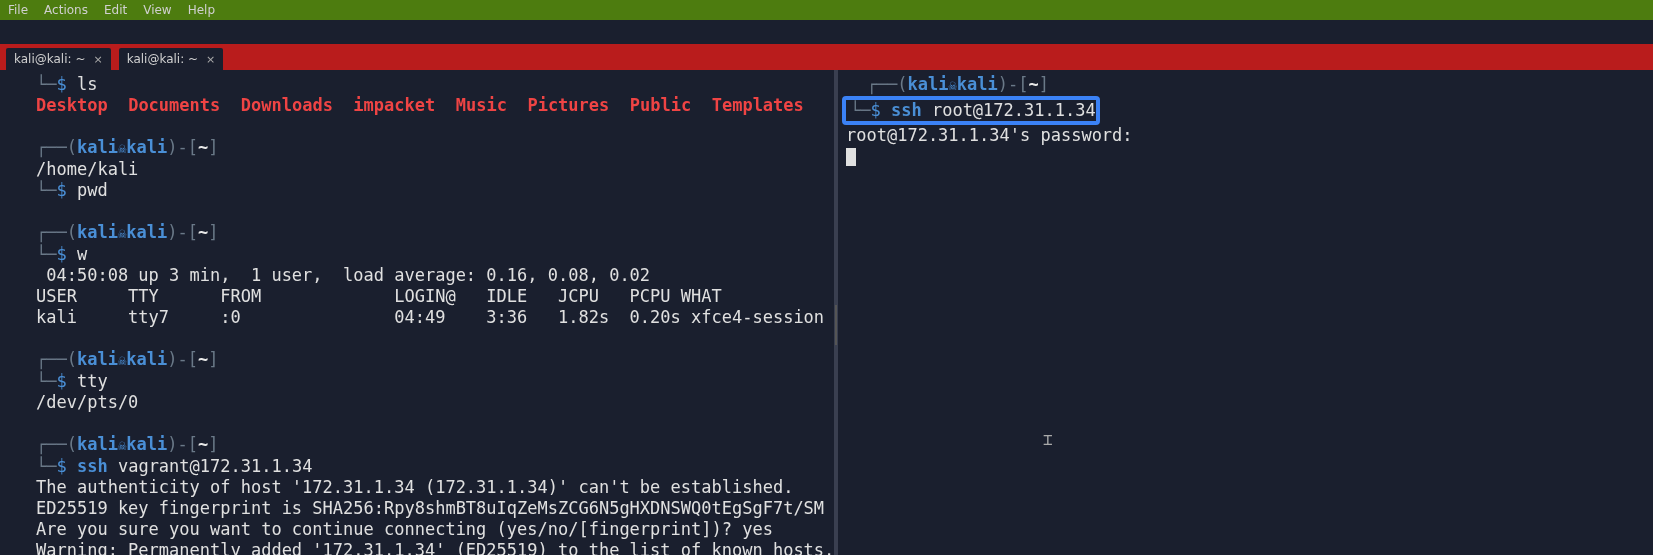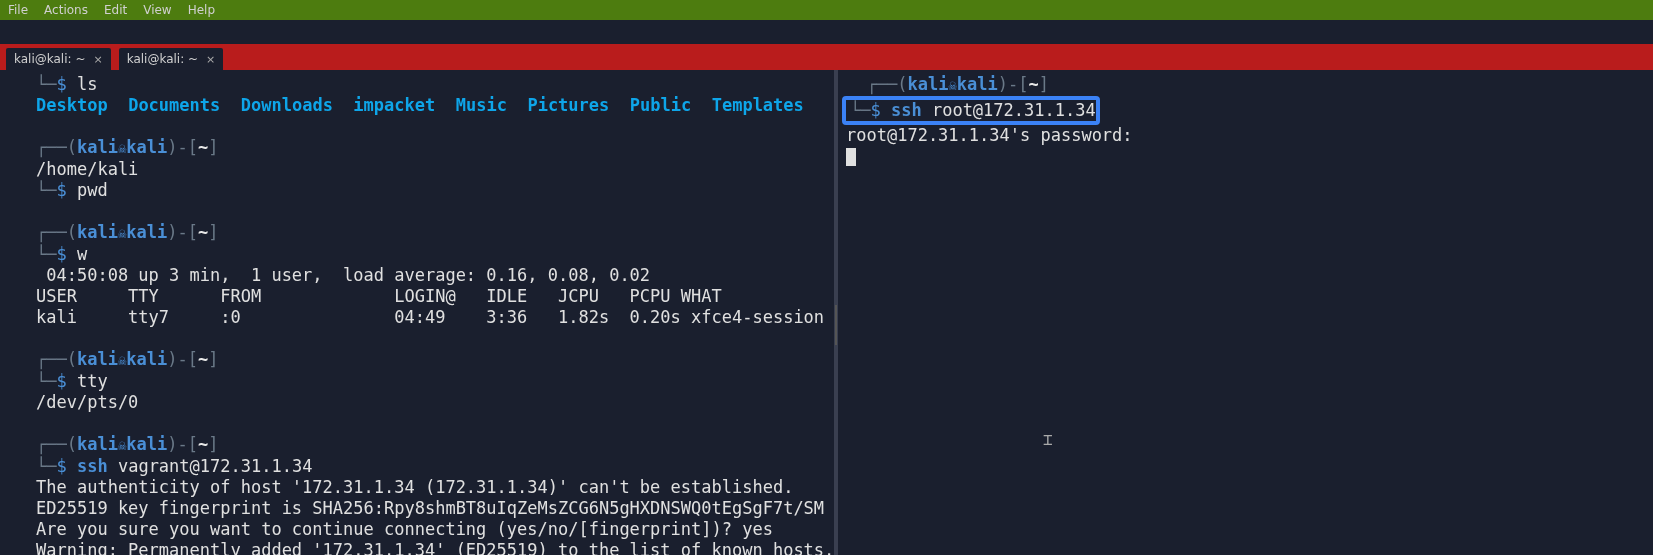--- a/index.html
+++ b/index.html
@@ -86,21 +86,21 @@
       line-height: 21px;
       white-space: pre;
       color: #e0e0e0;
     }
     .pr-gray { color: #6a7988; }
     .pr-blue { color: #4a8fd6; }
     .pr-user { color: #4a8fd6; font-weight: bold; }
     .pr-cmd { color: #e0e0e0; }
     .pr-path { color: #e8e8e8; font-weight: bold; }
     .pr-blue-bold { color: #4a8fd6; font-weight: bold; }
-    .dir-link { color: #0ea5e9; font-weight: bold; }
+    .dir-link { color: #ef4444; font-weight: bold; }
     .skull { color: #4a8fd6; font-size: 14px; }
     .highlight-box {
       display: inline-block;
       border: 4px solid #3b82f6;
       border-radius: 4px;
       padding: 0 0 0 4px;
       margin-left: -4px;
     }
     .cursor-block {
       display: inline-block;

